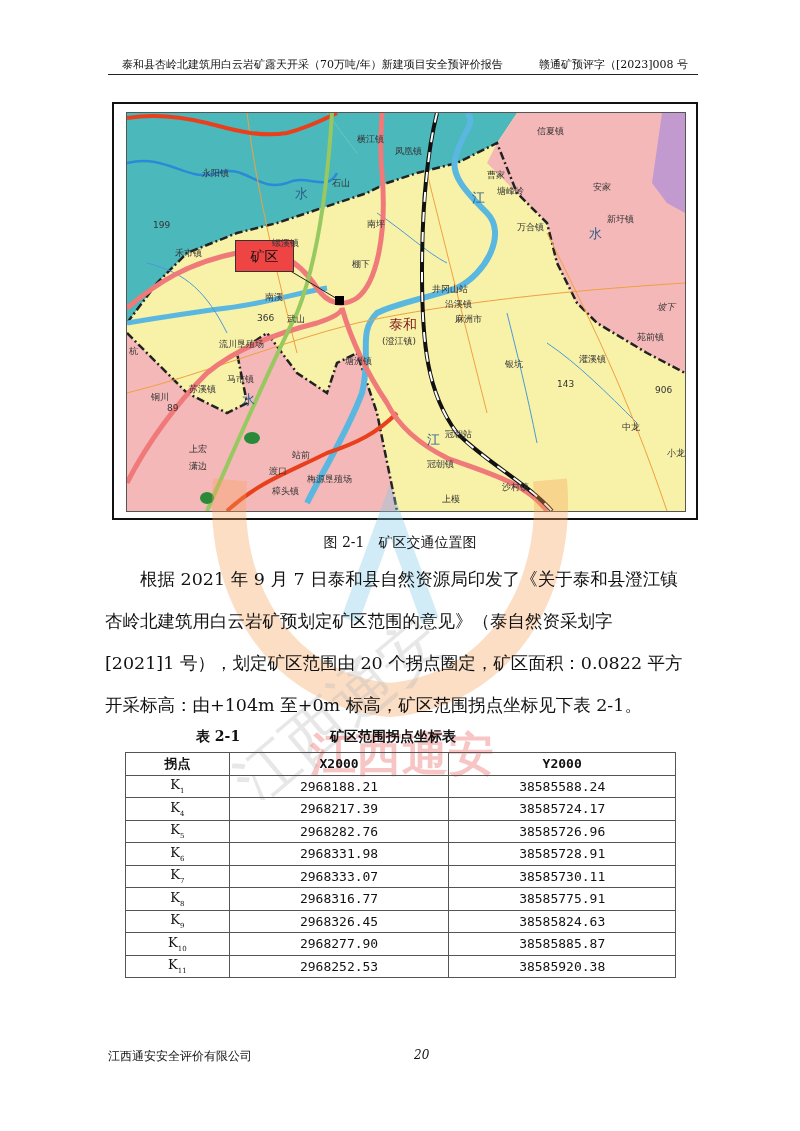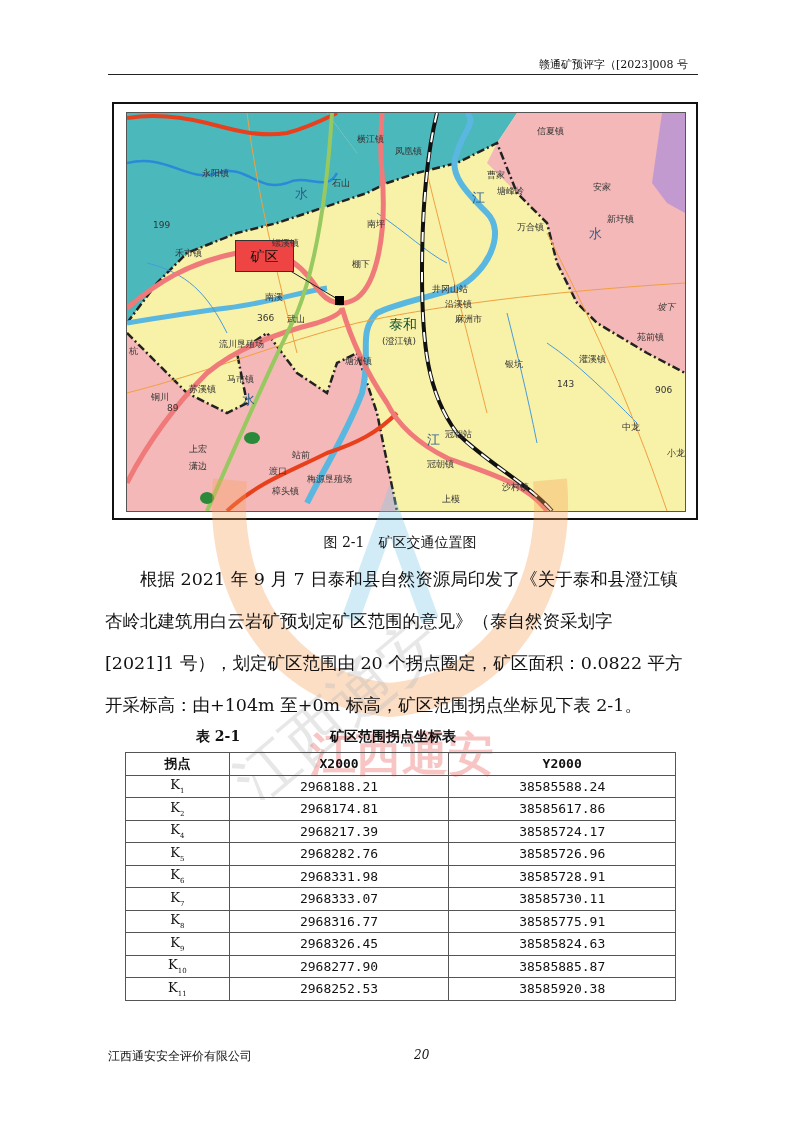--- a/index.html
+++ b/index.html
@@ -9,41 +9,42 @@
             font-size:11px; border-bottom:1.5px solid #222; }
   .header .left { position:absolute; left:14px; top:3px; }
   .header .right { position:absolute; right:10px; top:3px; }
   .map-frame { position:absolute; left:112px; top:102px; width:582px; height:414px;
                border:2px solid #111; background:#fff; }
   .map-inner { position:absolute; left:12px; top:8px; width:558px; height:398px;
                border:1px solid #555; overflow:hidden; background:#f8f1a8; }
   .map-inner svg { position:absolute; left:0; top:0; }
   .maplbl { position:absolute; font-size:9px; color:#333; white-space:nowrap;
             font-family:"DejaVu Sans", sans-serif; }
-  .maplbl.big { font-size:14px; color:#14532d; }
+  .maplbl.big { font-size:14px; color:#7f1d1d; }
   .maplbl.water { font-size:13px; color:#2a5b8a; }
   .callout { position:absolute; left:108px; top:127px; width:57px; height:30px;
              background:#ef4444; border:1px solid #333; font-size:14px;
              font-family:"DejaVu Sans", sans-serif; text-align:center; line-height:30px; }
   .caption { position:absolute; left:0; width:800px; top:534px; text-align:center; font-size:14px; }
   .para { position:absolute; left:105px; width:600px; font-size:17.5px; line-height:42px; }
   .tbl-title { position:absolute; top:728px; font-size:14px; font-weight:bold; }
   table { position:absolute; left:125px; top:752px; width:551px; border-collapse:collapse;
           font-size:13px; font-family:"DejaVu Sans Mono", "Liberation Mono", monospace; }
   th, td { border:1px solid #555; height:21.5px; text-align:center; padding:0; }
   th { font-weight:bold; }
   td.k { font-family:"DejaVu Serif", serif; }
   td.k sub { font-size:7px; }
   .footer { position:absolute; top:1048px; font-size:12px; }
   .wm { position:absolute; pointer-events:none; }
 </style>
 </head>
 <body>
 
 <div class="header">
+  <span class="left">泰和县杏岭北建筑用白云岩矿露天开采（70万吨/年）新建项目安全预评价报告</span>
   <span class="right">赣通矿预评字（[2023]008 号</span>
 </div>
 
 <div class="map-frame">
   <div class="map-inner">
     <svg width="558" height="398" viewBox="0 0 558 398">
 
       <rect x="0" y="0" width="558" height="398" fill="#f8f1a8"></rect>
 
       <path d="M0,0 L200,0 L230,40 L250,60 L240,80 L210,90 L180,100 L150,110 L110,120 L60,140 L30,170 L0,210 Z" fill="#4bb8bc"></path>
@@ -174,25 +175,20 @@
       <th>Y2000</th>
     </tr>
   </thead>
   <tbody id="tbody">
       <tr>
         <td class="k"><span>K</span><sub>1</sub></td>
         <td>2968188.21</td>
         <td>38585588.24</td>
       </tr>
       <tr>
-        <td class="k"><span>K</span><sub>2</sub></td>
-        <td>2968174.81</td>
-        <td>38585617.86</td>
-      </tr>
-      <tr>
         <td class="k"><span>K</span><sub>4</sub></td>
         <td>2968217.39</td>
         <td>38585724.17</td>
       </tr>
       <tr>
         <td class="k"><span>K</span><sub>5</sub></td>
         <td>2968282.76</td>
         <td>38585726.96</td>
       </tr>
       <tr>

